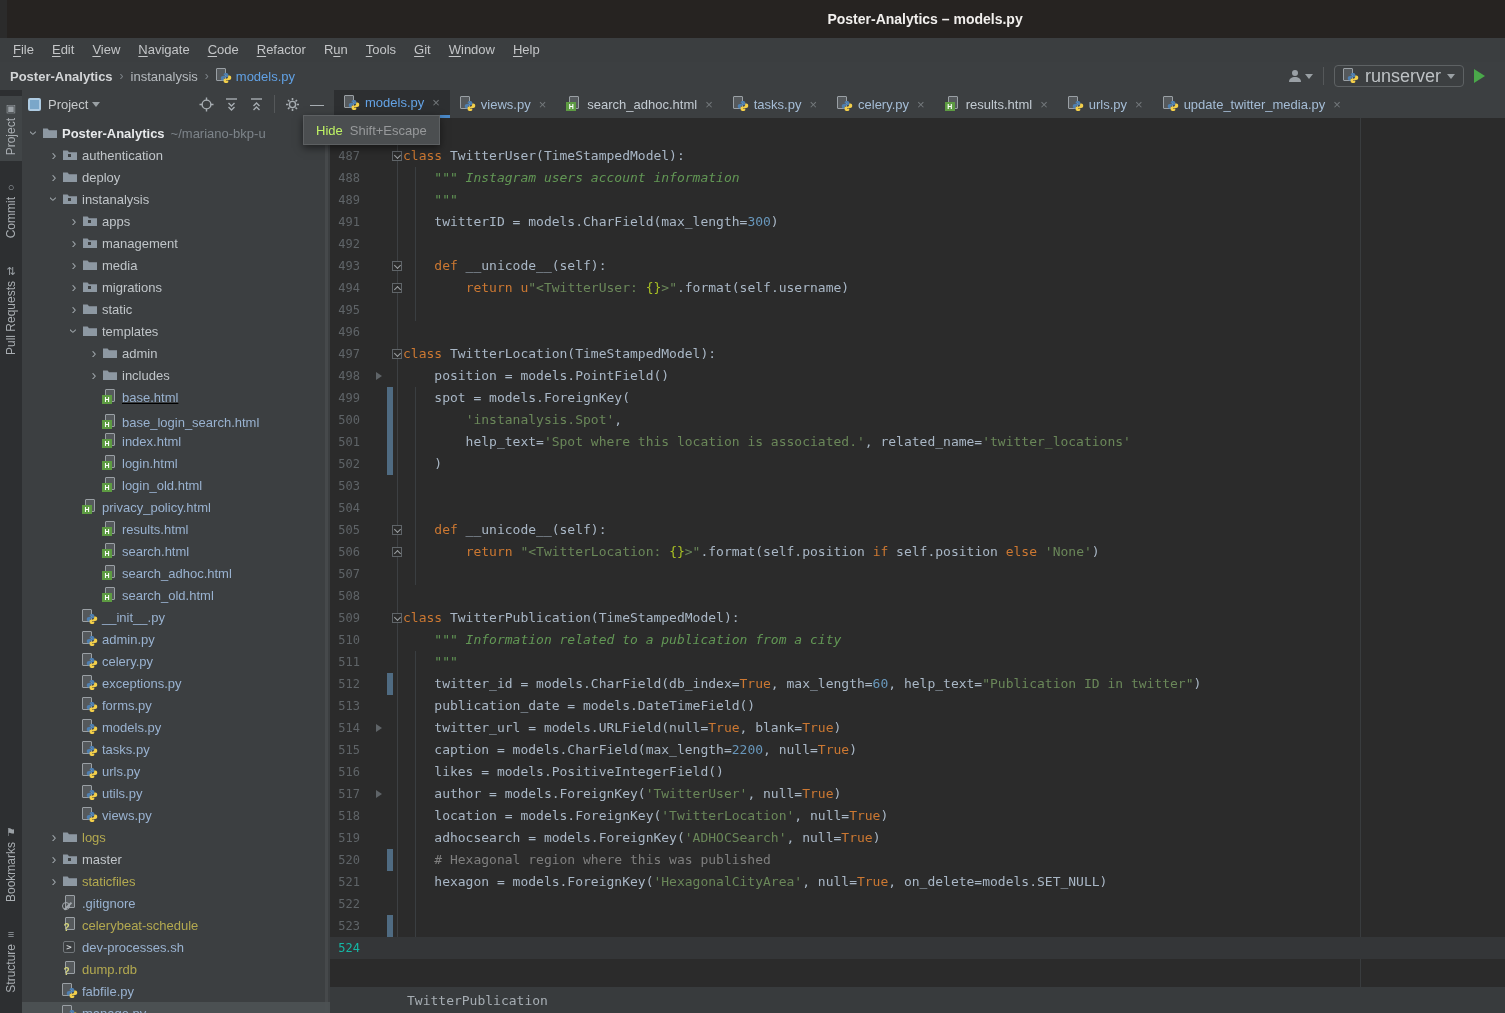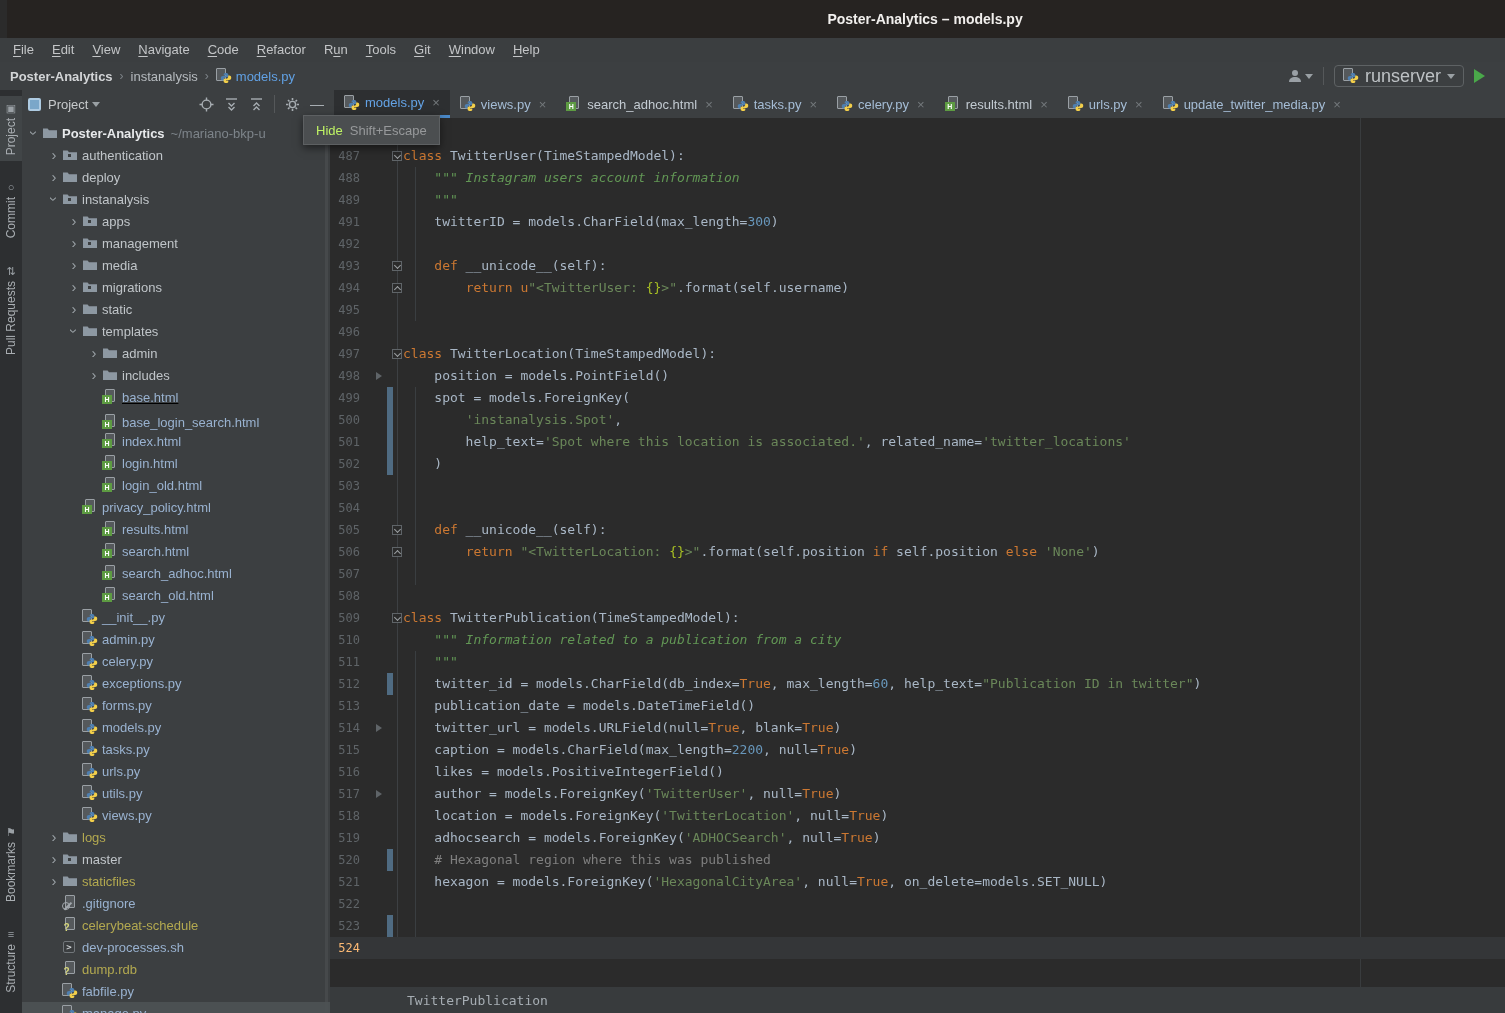--- a/index.html
+++ b/index.html
@@ -86,21 +86,21 @@
   .tab.active .tab-label { color:#64a3e6; }
   .tab-close { color:#74797c; font-size:13px; margin-left:3px; }
   .editor-body { position:absolute; left:0; top:28px; right:0; bottom:26px; overflow:hidden; }
   .lines { position:relative; padding-top:27px; }
   .line { height:22px; display:flex; align-items:center; position:relative;
     font-family:"DejaVu Sans Mono", monospace; font-size:13px; }
   .line.active-line { background:#343638; }
   .gutter { width:73px; flex:none; position:relative; height:22px; }
   .lnum { position:absolute; left:0; top:0; width:30px; text-align:right; color:#5f6468;
     font-size:12px; line-height:22px; }
-  .line.active-line .lnum { color:#fdba74; }
+  .line.active-line .lnum { color:#14b8a6; }
   .gbar { position:absolute; left:57px; top:0; bottom:0; width:6px; background:#4f6b82; }
   .gtri { position:absolute; left:46px; top:7px; width:0; height:0;
     border-top:4px solid transparent; border-bottom:4px solid transparent; border-left:6px solid #5f6468; }
   .gfold { position:absolute; left:62px; top:6px; width:10px; height:10px; border:1px solid #5f6468;
     background:#2b2b2b; z-index:2; }
   .gfold::after { content:""; position:absolute; left:2px; width:4px; height:4px;
     border-right:1px solid #9da0a3; border-bottom:1px solid #9da0a3; }
   .gfold.down::after { top:1px; transform:rotate(45deg); }
   .gfold.up::after { top:3px; transform:rotate(-135deg); }
   .codetext { white-space:pre; line-height:22px; }

